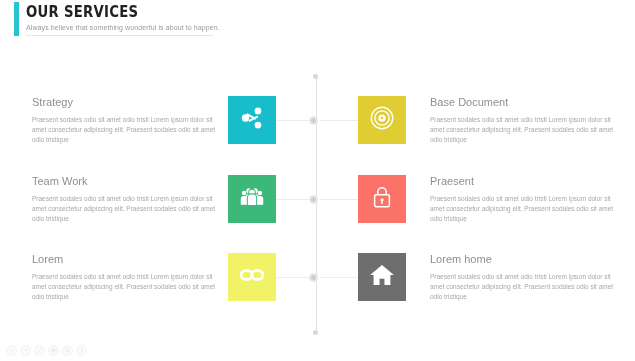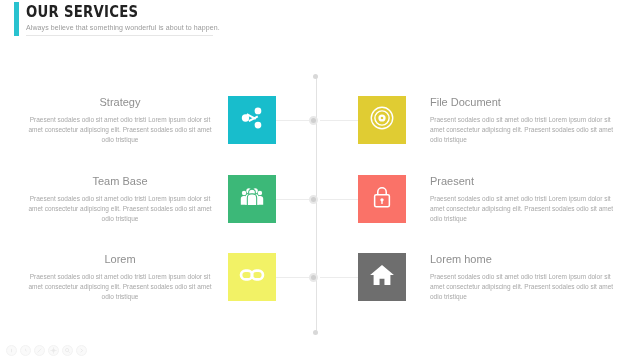--- a/index.html
+++ b/index.html
@@ -104,21 +104,21 @@
     position: absolute;
     width: 48px; height: 48px;
     display: flex;
     align-items: center;
     justify-content: center;
   }
   .icon-tile.left  { left: 228px; }
   .icon-tile.right { left: 358px; }
 
   .text-col { position: absolute; top: 0; width: 196px; }
-  .text-col.left  { left: 22px;  text-align: center; }
+  .text-col.left  { left: 32px;  text-align: left; }
   .text-col.right { left: 430px; text-align: left; }
 
   .feature-title {
     font-size: 11px;
     color: #8f8f8f;
     margin-bottom: 6px;
     line-height: 13px;
   }
 
   .feature-body {
@@ -186,32 +186,32 @@
       <svg width="28" height="28" viewBox="0 0 24 24" fill="none" stroke="#ffffff" stroke-width="1.2">
         <circle cx="12" cy="12" r="9.2"></circle>
         <circle cx="12" cy="12" r="6.1"></circle>
         <circle cx="12" cy="12" r="3.1" fill="#ffffff" stroke="none"></circle>
         <circle cx="12" cy="12" r="1.1" fill="#e0cc33" stroke="none"></circle>
       </svg>
     </span>
   </div>
 
   <div class="text-col right">
-    <div class="feature-title">File Document</div>
+    <div class="feature-title">Base Document</div>
     <div class="feature-body">Praesent sodales odio sit amet odio tristi Lorem ipsum dolor sit amet consectetur adipiscing elit. Praesent sodales odio sit amet odio tristique</div>
   </div>
 </div>
 
 <div class="row" id="row-1">
   <div class="connector" style="left:276px; top:24px; width:36px;"></div>
   <div class="connector" style="left:320px; top:24px; width:38px;"></div>
   <div class="timeline-node" style="top:20px;"></div>
 
   <div class="text-col left">
-    <div class="feature-title">Team Base</div>
+    <div class="feature-title">Team Work</div>
     <div class="feature-body">Praesent sodales odio sit amet odio tristi Lorem ipsum dolor sit amet consectetur adipiscing elit. Praesent sodales odio sit amet odio tristique</div>
   </div>
 
   <div class="icon-tile left" style="background:#3cb878;">
     <span>
       <svg width="28" height="28" viewBox="0 0 24 24" fill="#ffffff">
         <circle cx="5.2" cy="8.6" r="1.9"></circle>
         <path d="M2.4 18.6v-5.2c0-1.3 1.1-2.3 2.4-2.3h0.8c1.3 0 2.4 1 2.4 2.3v5.2z"></path>
         <circle cx="18.8" cy="8.6" r="1.9"></circle>
         <path d="M16 18.6v-5.2c0-1.3 1.1-2.3 2.4-2.3h0.8c1.3 0 2.4 1 2.4 2.3v5.2z"></path>

